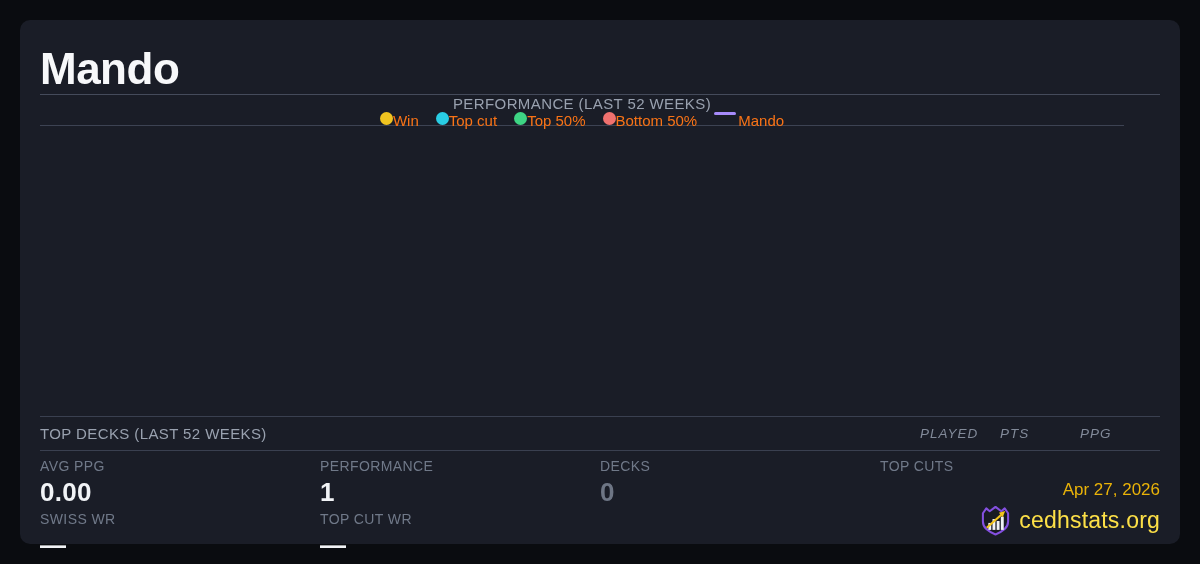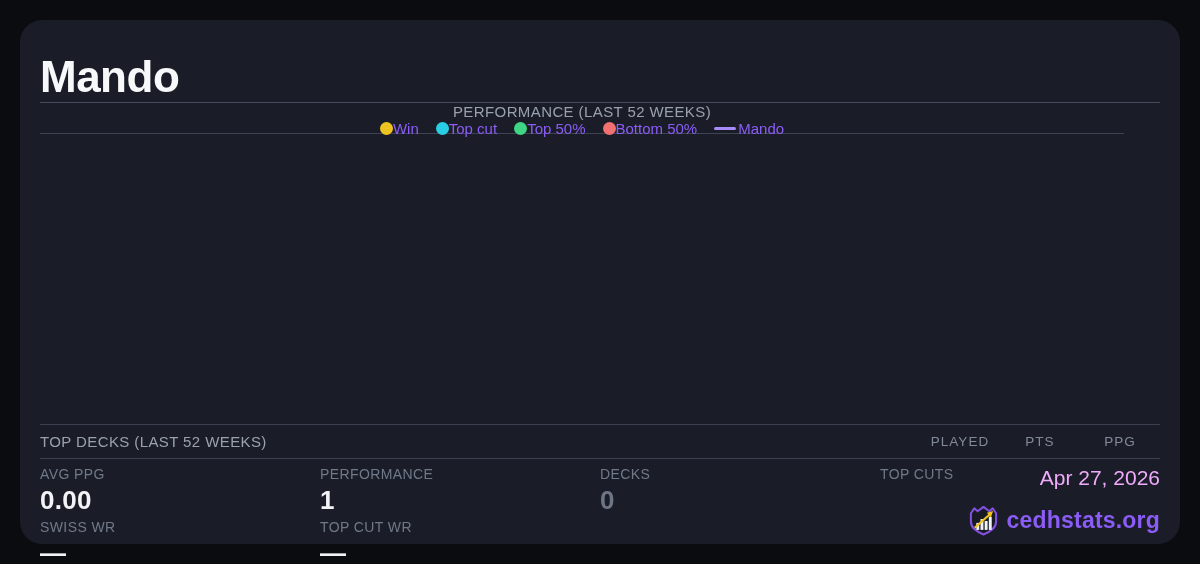--- a/index.html
+++ b/index.html
@@ -7,22 +7,22 @@
     width: 1200px; height: 564px;
     background: #0a0c10;
     font-family: "Liberation Sans", "DejaVu Sans", sans-serif;
     overflow: hidden;
   }
   .card {
     position: absolute;
     left: 20px; top: 20px;
     width: 1160px; height: 524px;
     background: #1a1d27;
-    border-radius: 22px;
-    padding: 16px 20px;
+    border-radius: 10px;
+    padding: 8px 20px;
   }
   .title {
     margin-top: 16px;
     height: 50px;
     line-height: 50px;
     font-size: 44px;
     font-weight: 700;
     letter-spacing: -0.5px;
     color: #f7f8fa;
   }
@@ -43,23 +43,23 @@
     color: #99a1af;
     letter-spacing: 0.4px;
   }
   .legend {
     display: flex;
     align-items: center;
     gap: 17px;
   }
   .legend-item {
     display: flex;
-    align-items: center;
+    align-items: flex-start;
     font-size: 15px;
-    color: #8b5cf6;
+    color: #f97316;
   }
   .legend-dot {
     width: 13px; height: 13px;
     border-radius: 50%;
     display: inline-block;
   }
   .legend-line {
     width: 22px; height: 3px;
     border-radius: 2px;
     display: inline-block;
@@ -74,24 +74,25 @@
     height: 35px;
     border-top: 1px solid #3a4050;
     border-bottom: 1px solid #3a4050;
     display: flex;
     align-items: center;
     justify-content: space-between;
   }
   .deck-cols { display: flex; }
   .deck-col {
     width: 80px;
-    text-align: center;
+    text-align: left;
     font-size: 13.5px;
     color: #828a99;
     letter-spacing: 1px;
+    font-style: italic;
   }
   .stats {
     display: grid;
     grid-template-columns: 280px 280px 280px 1fr;
     grid-template-rows: 53px auto;
   }
   .stat { padding-top: 7px; }
   .stat-label {
     font-size: 14px;
     color: #707989;
@@ -107,34 +108,34 @@
     letter-spacing: 0.3px;
   }
   .stat-value.muted { color: #6e7685; }
   .rec-sep { color: #7d8593; }
   .footer {
     position: absolute;
     right: 20px; bottom: 7px;
     text-align: right;
   }
   .date {
-    font-size: 21px;
-    color: #f0abfc;
-    margin-bottom: 14px;
+    font-size: 17px;
+    color: #eab308;
+    margin-bottom: 4px;
   }
   .brand-row {
     display: flex;
     align-items: center;
     justify-content: flex-end;
     gap: 8px;
   }
   .brand {
     font-size: 23px;
-    font-weight: 700;
-    color: #8b5cf6;
+    font-weight: 400;
+    color: #fde047;
     letter-spacing: 0.2px;
   }
   .logo { width: 31px; height: 33px; }
 </style>
 </head>
 <body>
 
 <div class="card">
 
   <h1 class="title">Mando</h1>

